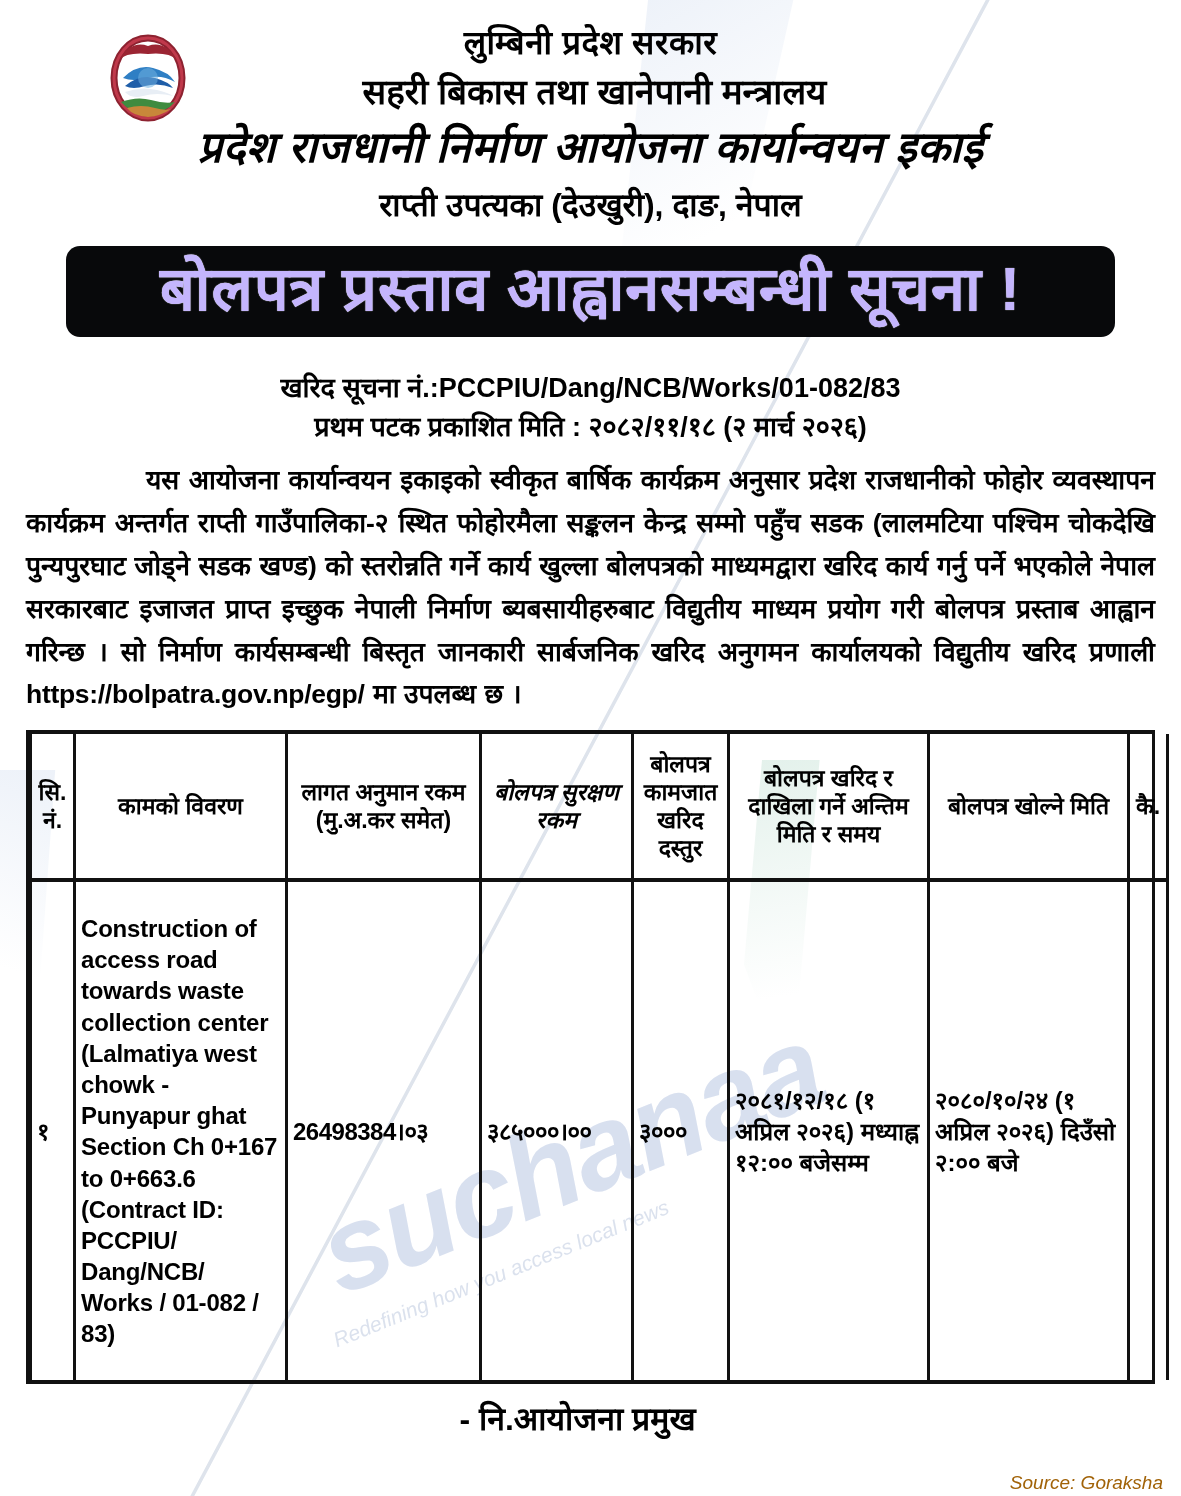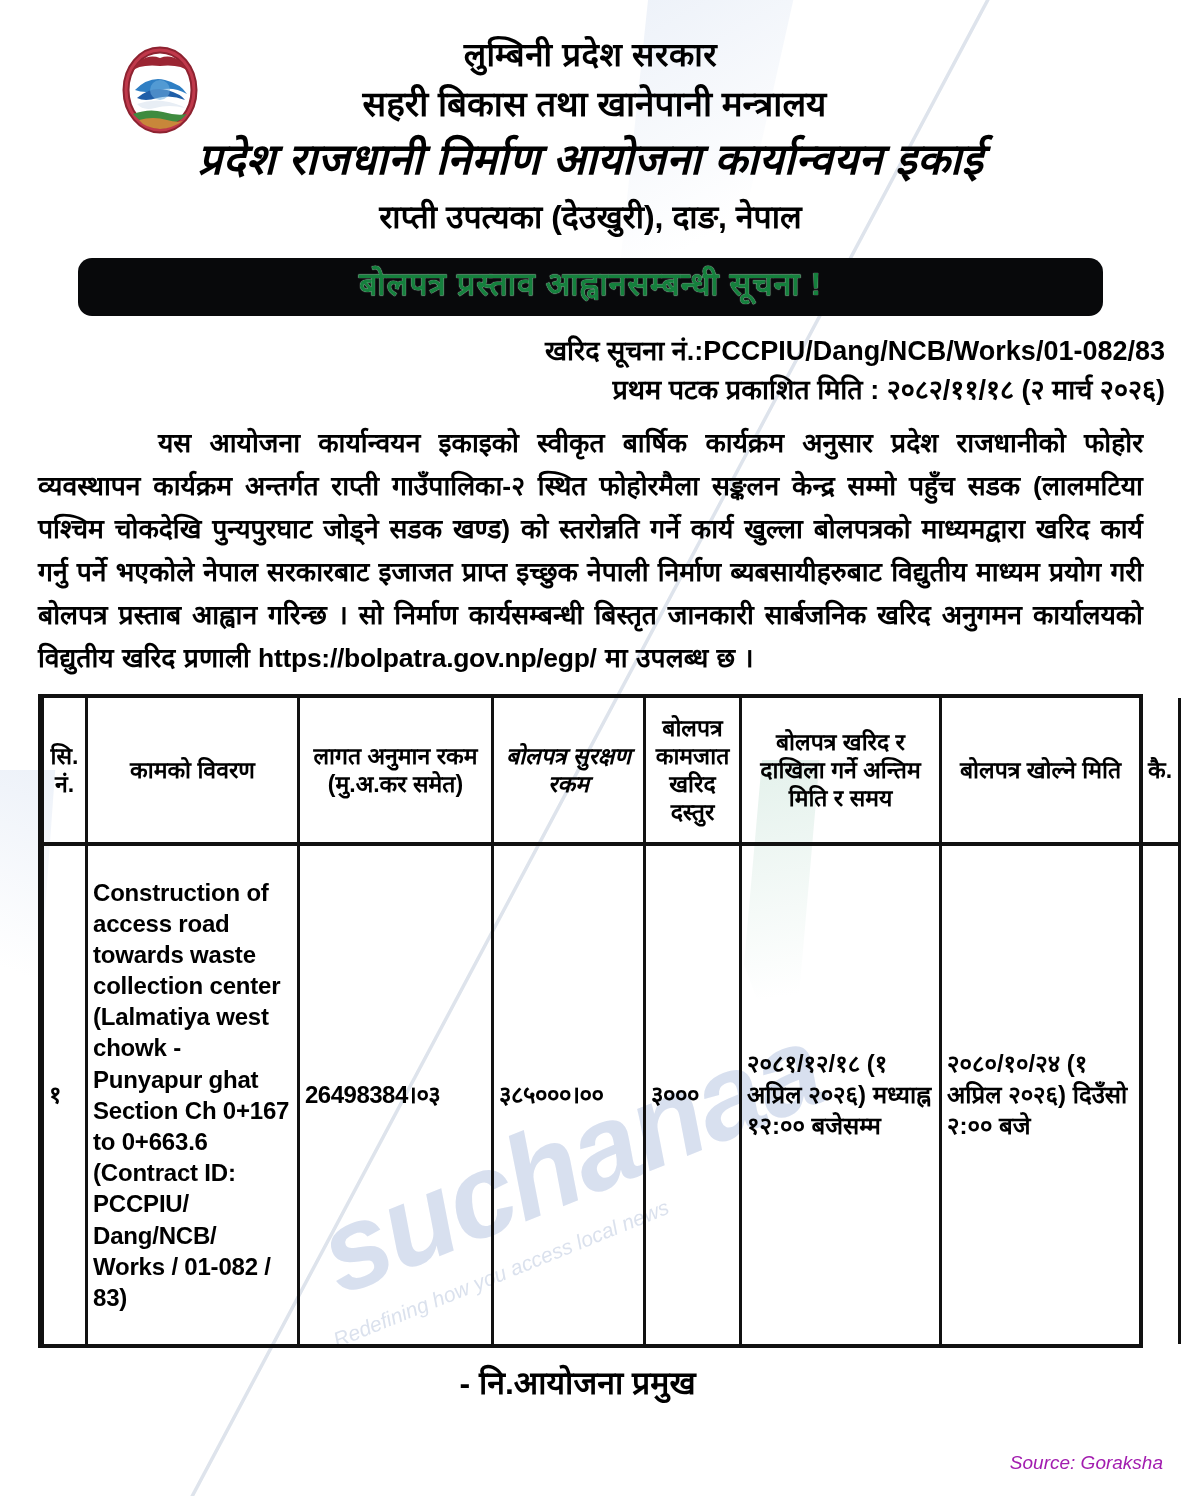--- a/index.html
+++ b/index.html
@@ -71,21 +71,21 @@
     left: 0; top: 0; width: 100%; height: 100%;
     background:
       linear-gradient(118deg, transparent 49.85%, rgba(195,205,220,.55) 49.9%, rgba(195,205,220,.55) 50.05%, transparent 50.1%);
   }
 
   
   .page {
     position: relative;
     z-index: 2;
     width: 1181px; height: 1496px;
-    padding: 16px;
+    padding: 4px;
   }
 
   
   .header {
     position: relative;
     padding: 18px 0 6px 0;
     text-align: center;
   }
   .emblem {
     position: absolute;
@@ -115,32 +115,32 @@
 
   
   .banner {
     margin: 16px 62px 0 62px;
     background: #08090b;
     border-radius: 14px;
     text-align: center;
     padding: 9px 10px 13px 10px;
   }
   .banner-text {
-    color: #15803d;
-    font-size: 32px;
+    color: #c4b5fd;
+    font-size: 61px;
     font-weight: bold;
     letter-spacing: 1px;
     line-height: 1.12;
     text-shadow: 0 0 1px #fff;
   }
 
   
   .meta {
-    text-align: right;
-    margin-top: 16px;
+    text-align: center;
+    margin-top: 32px;
   }
   .meta-line {
     font-size: 27px;
     font-weight: bold;
     line-height: 1.45;
   }
   .meta-line .mono {
     font-family: "Liberation Sans", sans-serif;
     letter-spacing: 0px;
   }
@@ -224,24 +224,24 @@
 
   
   .sign {
     margin: 12px 26px 0 0;
     text-align: center;
     font-size: 32px;
     font-weight: bold;
   }
   .source {
     position: absolute;
-    right: 18px; bottom: 22px;
+    right: 18px; bottom: 2px;
     font-size: 19px;
     font-style: italic;
-    color: #a21caf;
+    color: #a16207;
     z-index: 3;
   }
 </style>
 </head>
 <body>
 
 <div class="wm-layer">
   <div class="wm-diag"></div>
   <div class="wm-swoosh"></div>
   <div class="wm-swoosh2"></div>

